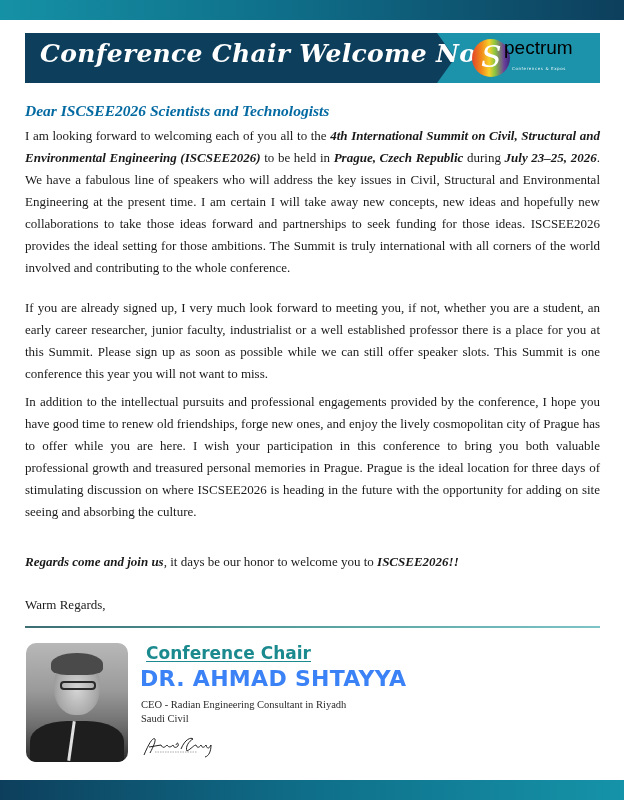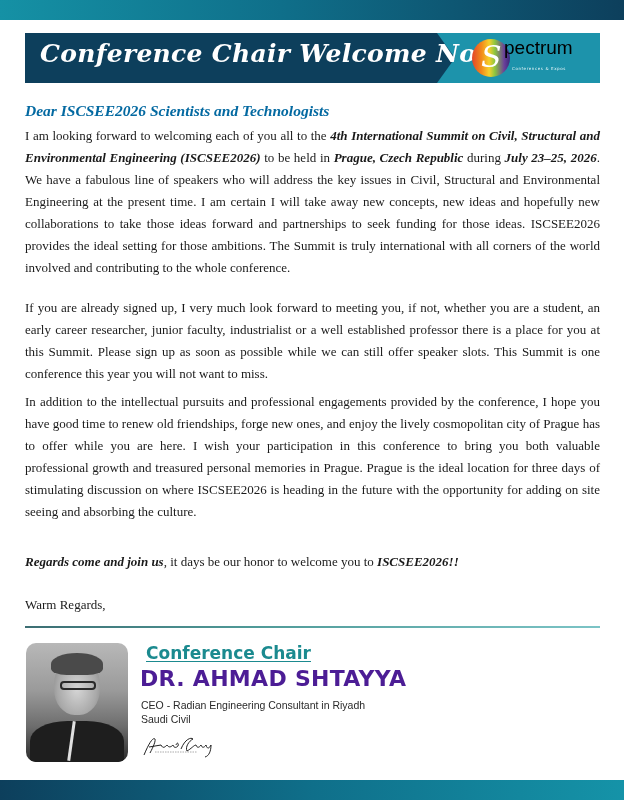--- a/index.html
+++ b/index.html
@@ -23,22 +23,22 @@
   .p4 { top: 551px; }
   .p5 { top: 594px; }
   .divider { position: absolute; left: 25px; top: 626px; width: 575px; height: 2px; background: linear-gradient(90deg, #3c6e73 0%, #4f9a98 40%, #7cc4c6 100%); }
   .photo { position: absolute; left: 26px; top: 643px; width: 102px; height: 119px; border-radius: 10px; overflow: hidden; background: linear-gradient(180deg, #b8b8b8 0%, #9a9a9a 40%, #6d6d6d 70%, #2a2a2a 100%); }
   .photo .head { position: absolute; left: 28px; top: 14px; width: 46px; height: 58px; border-radius: 48% 48% 45% 45%; background: radial-gradient(ellipse at 50% 55%, #d6d6d6 0%, #a9a9a9 60%, #7a7a7a 100%); }
   .photo .hair { position: absolute; left: 25px; top: 10px; width: 52px; height: 22px; border-radius: 50% 50% 30% 30%; background: #4a4a4a; }
   .photo .glasses { position: absolute; left: 34px; top: 38px; width: 36px; height: 9px; border: 2px solid #2a2a2a; border-radius: 4px; box-sizing: border-box; }
   .photo .body { position: absolute; left: 4px; top: 78px; width: 94px; height: 50px; border-radius: 40% 40% 0 0; background: #1e1e1e; }
   .photo .lanyard { position: absolute; left: 44px; top: 78px; width: 3px; height: 40px; background: #e0e0e0; transform: rotate(8deg); }
   .role { position: absolute; left: 146px; top: 645px; font-family: "DejaVu Sans", sans-serif; font-weight: bold; font-size: 17px; color: #1b8a8f; border-bottom: 1.5px solid #1b8a8f; padding-bottom: 0px; line-height: 16px; white-space: nowrap; }
-  .name { position: absolute; left: 140px; top: 665px; font-family: "DejaVu Sans", sans-serif; font-weight: bold; font-size: 22px; color: #4c1d95; letter-spacing: 0.3px; white-space: nowrap; line-height: 28px; }
-  .title-line { position: absolute; left: 141px; font-family: Liberation Sans, sans-serif; font-size: 10.5px; color: #2a2a2a; white-space: nowrap; line-height: 14px; }
+  .name { position: absolute; left: 140px; top: 665px; font-family: "DejaVu Sans", sans-serif; font-weight: bold; font-size: 22px; color: #3b82f6; letter-spacing: 0.3px; white-space: nowrap; line-height: 28px; }
+  .title-line { position: absolute; left: 141px; font-family: Liberation Serif, serif; font-size: 10.5px; color: #2a2a2a; white-space: nowrap; line-height: 14px; }
   .t1 { top: 698px; }
   .t2 { top: 712px; }
   .signature { position: absolute; left: 141px; top: 733px; width: 75px; height: 26px; }
 </style>
 </head>
 <body>
 
 <div class="top-band"></div>
 
 <div class="banner">

